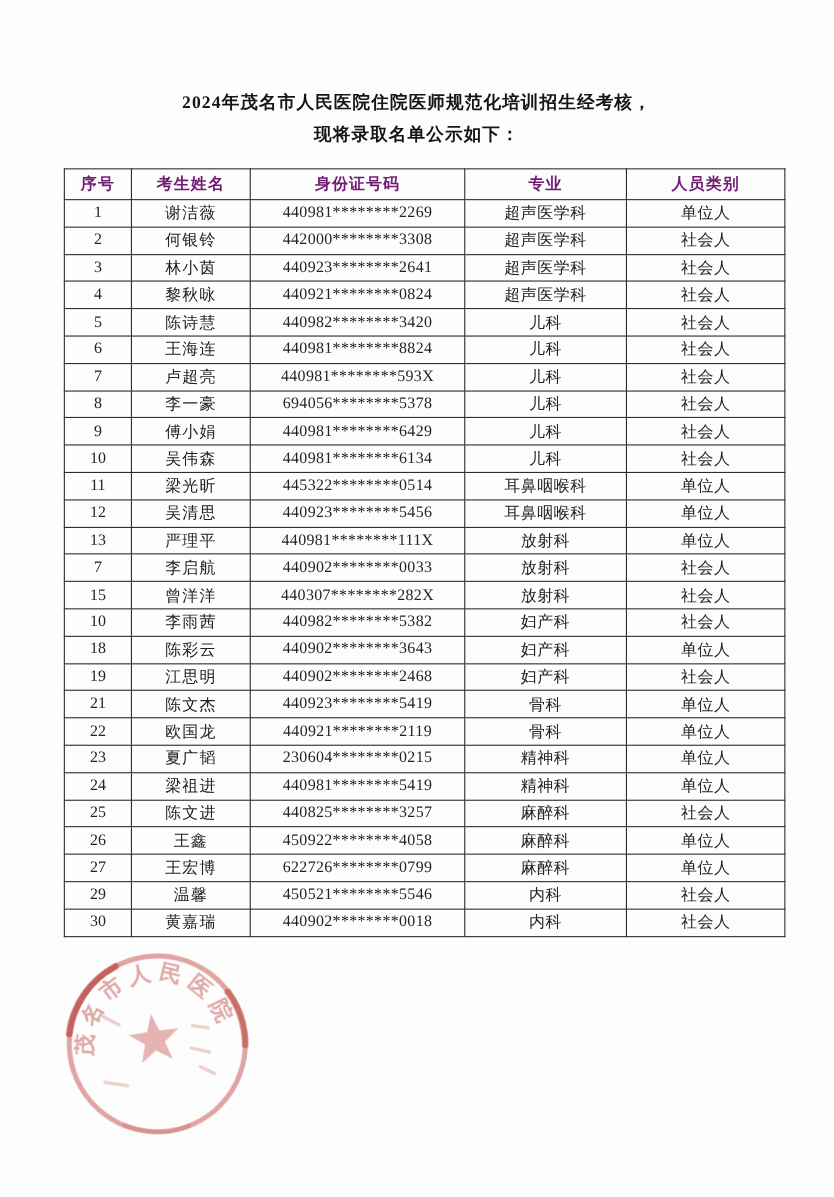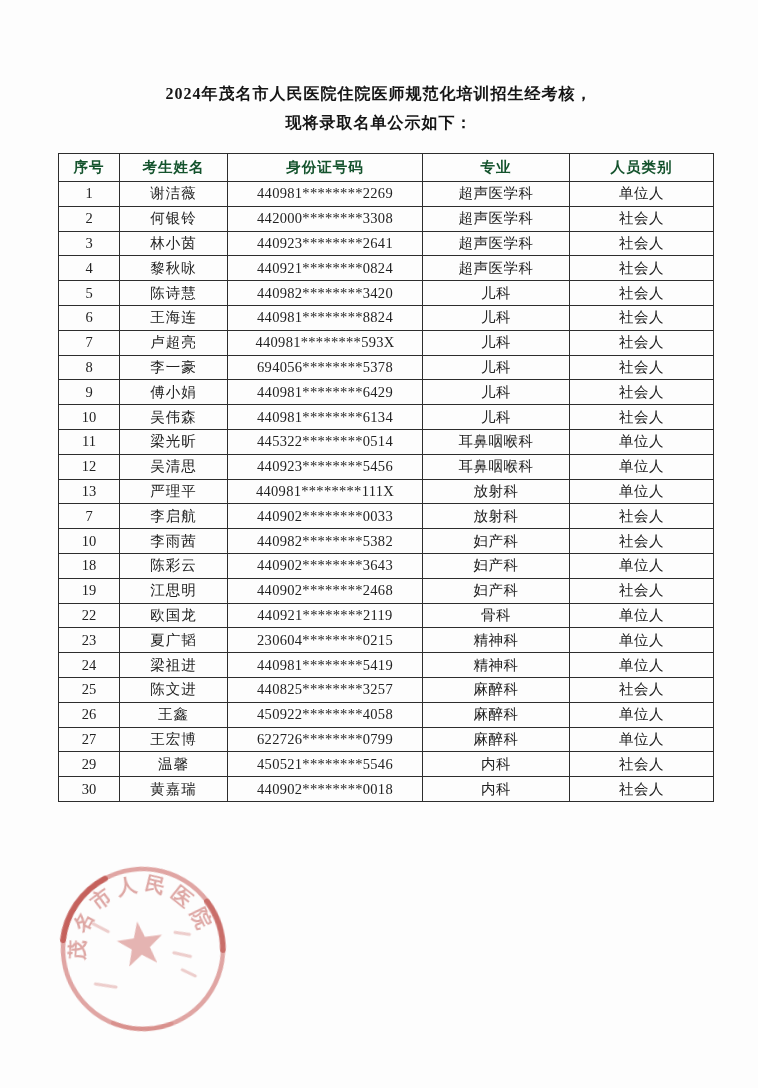--- a/index.html
+++ b/index.html
@@ -50,21 +50,21 @@
     vertical-align: middle;
     padding: 0;
     overflow: hidden;
     white-space: nowrap;
   }
   table.roster th {
     height: 27px;
     font-size: 14.5px;
     font-weight: 700;
     letter-spacing: 1px;
-    color: #14532d;
+    color: #701a75;
   }
   table.roster td {
     height: 23.8px;
     font-size: 14.5px;
     font-weight: 400;
     color: #222222;
   }
   td.c-name { letter-spacing: 1px; }
   td.c-id   { font-size: 15px; letter-spacing: 0.3px; }
   td.c-spec, td.c-cat { letter-spacing: 0.5px; }
@@ -202,39 +202,53 @@
             <td class="c-cat">单位人</td>
           </tr>
           <tr>
             <td class="c-idx">7</td>
             <td class="c-name">李启航</td>
             <td class="c-id">440902********0033</td>
             <td class="c-spec">放射科</td>
             <td class="c-cat">社会人</td>
           </tr>
           <tr>
+            <td class="c-idx">15</td>
+            <td class="c-name">曾洋洋</td>
+            <td class="c-id">440307********282X</td>
+            <td class="c-spec">放射科</td>
+            <td class="c-cat">社会人</td>
+          </tr>
+          <tr>
             <td class="c-idx">10</td>
             <td class="c-name">李雨茜</td>
             <td class="c-id">440982********5382</td>
             <td class="c-spec">妇产科</td>
             <td class="c-cat">社会人</td>
           </tr>
           <tr>
             <td class="c-idx">18</td>
             <td class="c-name">陈彩云</td>
             <td class="c-id">440902********3643</td>
             <td class="c-spec">妇产科</td>
             <td class="c-cat">单位人</td>
           </tr>
           <tr>
             <td class="c-idx">19</td>
             <td class="c-name">江思明</td>
             <td class="c-id">440902********2468</td>
             <td class="c-spec">妇产科</td>
             <td class="c-cat">社会人</td>
+          </tr>
+          <tr>
+            <td class="c-idx">21</td>
+            <td class="c-name">陈文杰</td>
+            <td class="c-id">440923********5419</td>
+            <td class="c-spec">骨科</td>
+            <td class="c-cat">单位人</td>
           </tr>
           <tr>
             <td class="c-idx">22</td>
             <td class="c-name">欧国龙</td>
             <td class="c-id">440921********2119</td>
             <td class="c-spec">骨科</td>
             <td class="c-cat">单位人</td>
           </tr>
           <tr>
             <td class="c-idx">23</td>

